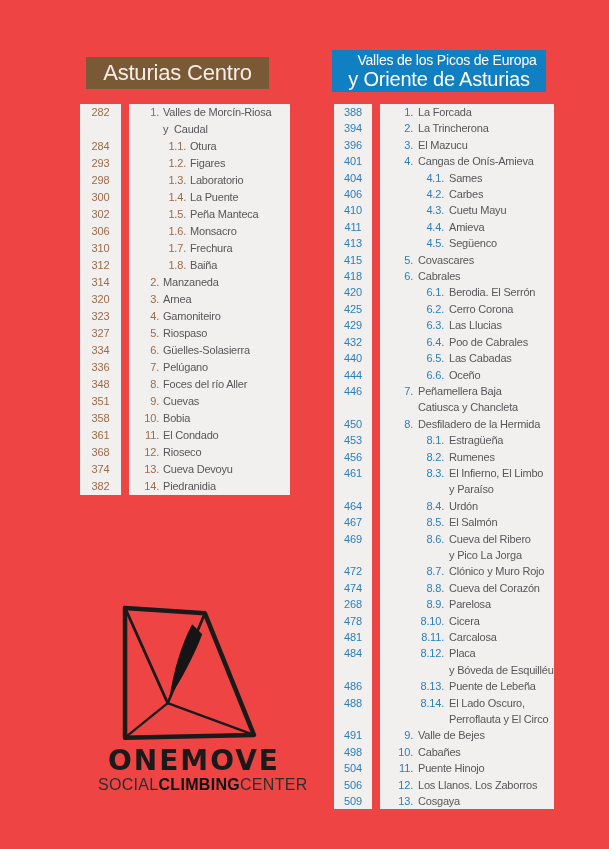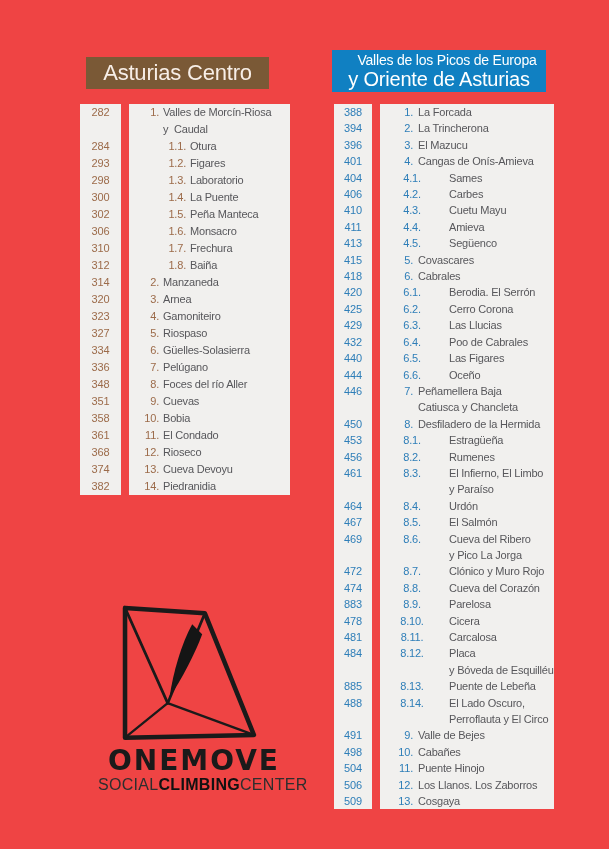--- a/index.html
+++ b/index.html
@@ -34,21 +34,21 @@
   .list-right .pnum{width:38px;color:var(--right-accent);}
   .entry{background:var(--strip-bg);display:flex;flex:none;align-self:stretch;font-size:11px;}
   .list-left .entry{width:161px;margin-left:8px;}
   .list-right .entry{width:174px;margin-left:8px;}
   .enum{flex:none;text-align:right;}
   .list-left .enum{color:var(--left-accent);margin-right:4px;}
   .list-right .enum{color:var(--right-accent);margin-right:5px;}
   .list-left .lvl1 .enum{width:30px;}
   .list-left .lvl2 .enum{width:57px;}
   .list-right .lvl1 .enum{width:33px;}
-  .list-right .lvl2 .enum{width:64px;text-align:center;}
+  .list-right .lvl2 .enum{width:64px;}
   .ename{color:var(--entry-text);white-space:pre;}
   
   .logo{position:absolute;left:98px;top:597px;width:182px;text-align:right;color:var(--logo-ink);}
   .logo svg{display:block;margin:0 auto;}
   .brand{
     font-family:"DejaVu Sans", sans-serif;font-size:28px;font-weight:bold;
     letter-spacing:2px;line-height:30px;margin-top:2px;white-space:nowrap;
   }
   .tagline{font-size:16px;letter-spacing:0.3px;margin-top:0;white-space:nowrap;}
   .tl-light{font-weight:normal;color:#2e2e2e;}
@@ -329,21 +329,21 @@
     <div class="pnum">432</div>
     <div class="entry">
       <span class="enum">6.4.</span>
       <span class="ename">Poo de Cabrales</span>
     </div>
   </div>
       <div class="row lvl2">
     <div class="pnum">440</div>
     <div class="entry">
       <span class="enum">6.5.</span>
-      <span class="ename">Las Figares</span>
+      <span class="ename">Las Cabadas</span>
     </div>
   </div>
       <div class="row lvl2">
     <div class="pnum">444</div>
     <div class="entry">
       <span class="enum">6.6.</span>
       <span class="ename">Oceño</span>
     </div>
   </div>
       <div class="row lvl1">
@@ -413,21 +413,21 @@
     </div>
   </div>
       <div class="row lvl2">
     <div class="pnum">474</div>
     <div class="entry">
       <span class="enum">8.8.</span>
       <span class="ename">Cueva del Corazón</span>
     </div>
   </div>
       <div class="row lvl2">
-    <div class="pnum">883</div>
+    <div class="pnum">268</div>
     <div class="entry">
       <span class="enum">8.9.</span>
       <span class="ename">Parelosa</span>
     </div>
   </div>
       <div class="row lvl2">
     <div class="pnum">478</div>
     <div class="entry">
       <span class="enum">8.10.</span>
       <span class="ename">Cicera</span>
@@ -442,21 +442,21 @@
   </div>
       <div class="row lvl2">
     <div class="pnum">484</div>
     <div class="entry">
       <span class="enum">8.12.</span>
       <span class="ename">Placa
 y Bóveda de Esquilléu</span>
     </div>
   </div>
       <div class="row lvl2">
-    <div class="pnum">885</div>
+    <div class="pnum">486</div>
     <div class="entry">
       <span class="enum">8.13.</span>
       <span class="ename">Puente de Lebeña</span>
     </div>
   </div>
       <div class="row lvl2">
     <div class="pnum">488</div>
     <div class="entry">
       <span class="enum">8.14.</span>
       <span class="ename">El Lado Oscuro,

